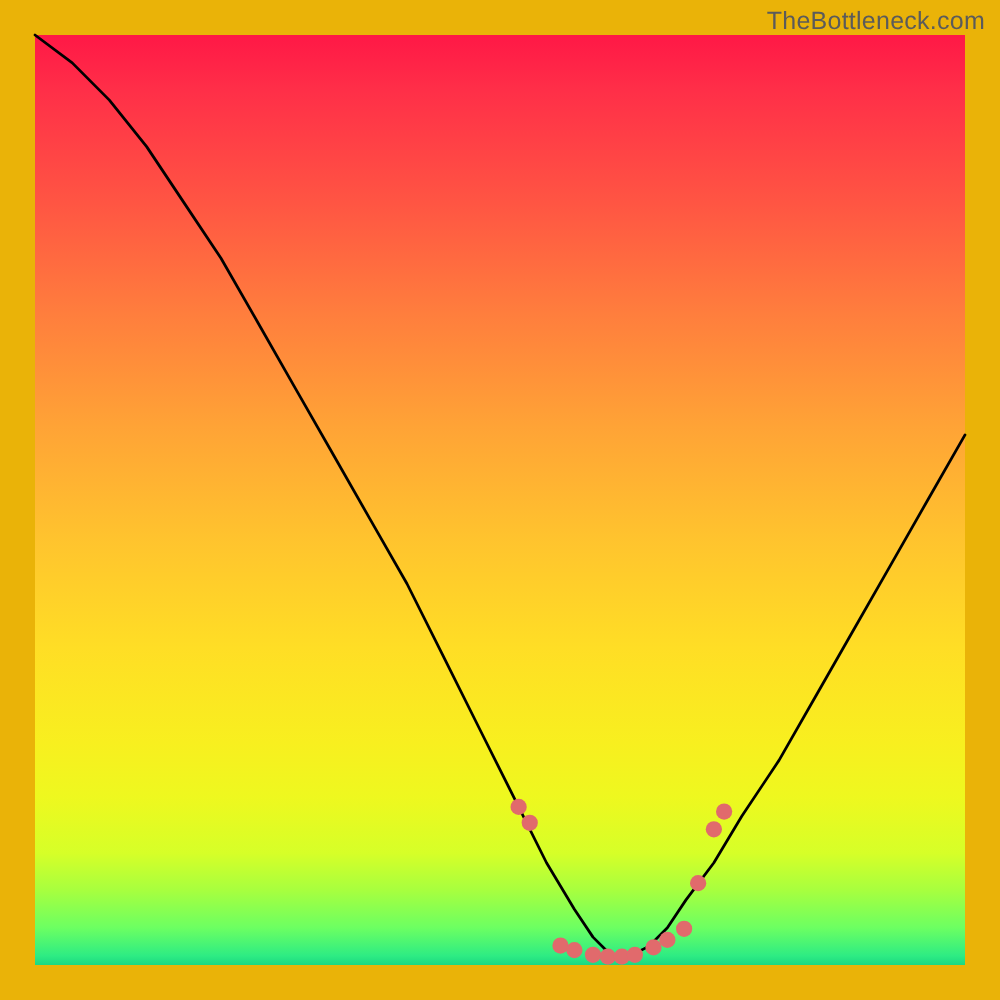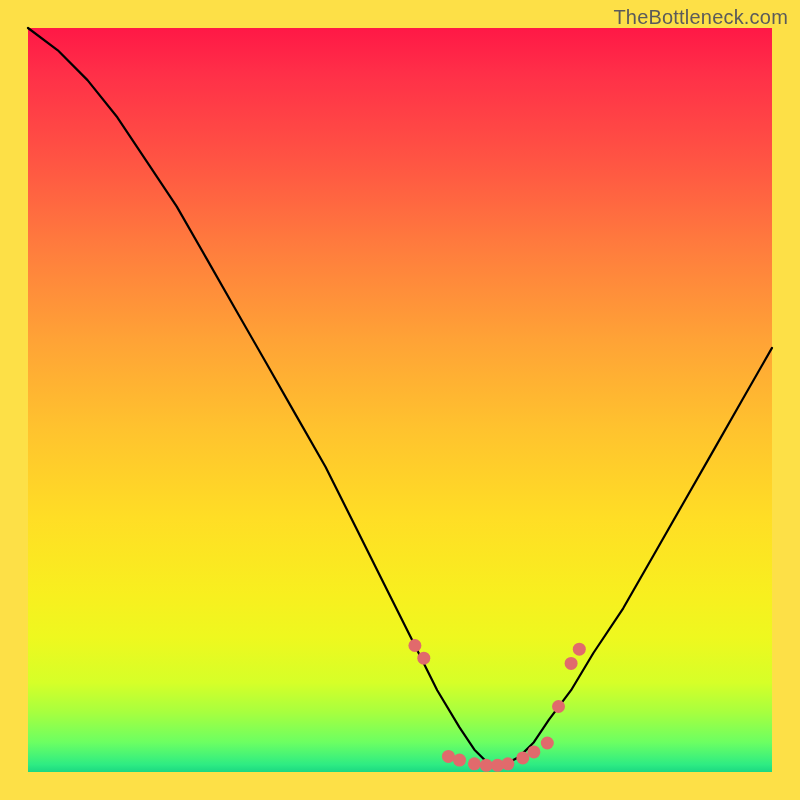--- a/index.html
+++ b/index.html
@@ -10,21 +10,21 @@
     background: #000;
     overflow: hidden;
     font-family: Arial, Helvetica, sans-serif;
   }
   .frame {
     position: absolute;
     left: 0;
     top: 0;
     width: 800px;
     height: 800px;
-    background: #fde047;
+    background: #eab308;
   }
   .plot {
     position: absolute;
     left: 28px;
     top: 28px;
     width: 744px;
     height: 744px;
     
     background: linear-gradient(to bottom,
       #ff1846 0%,

